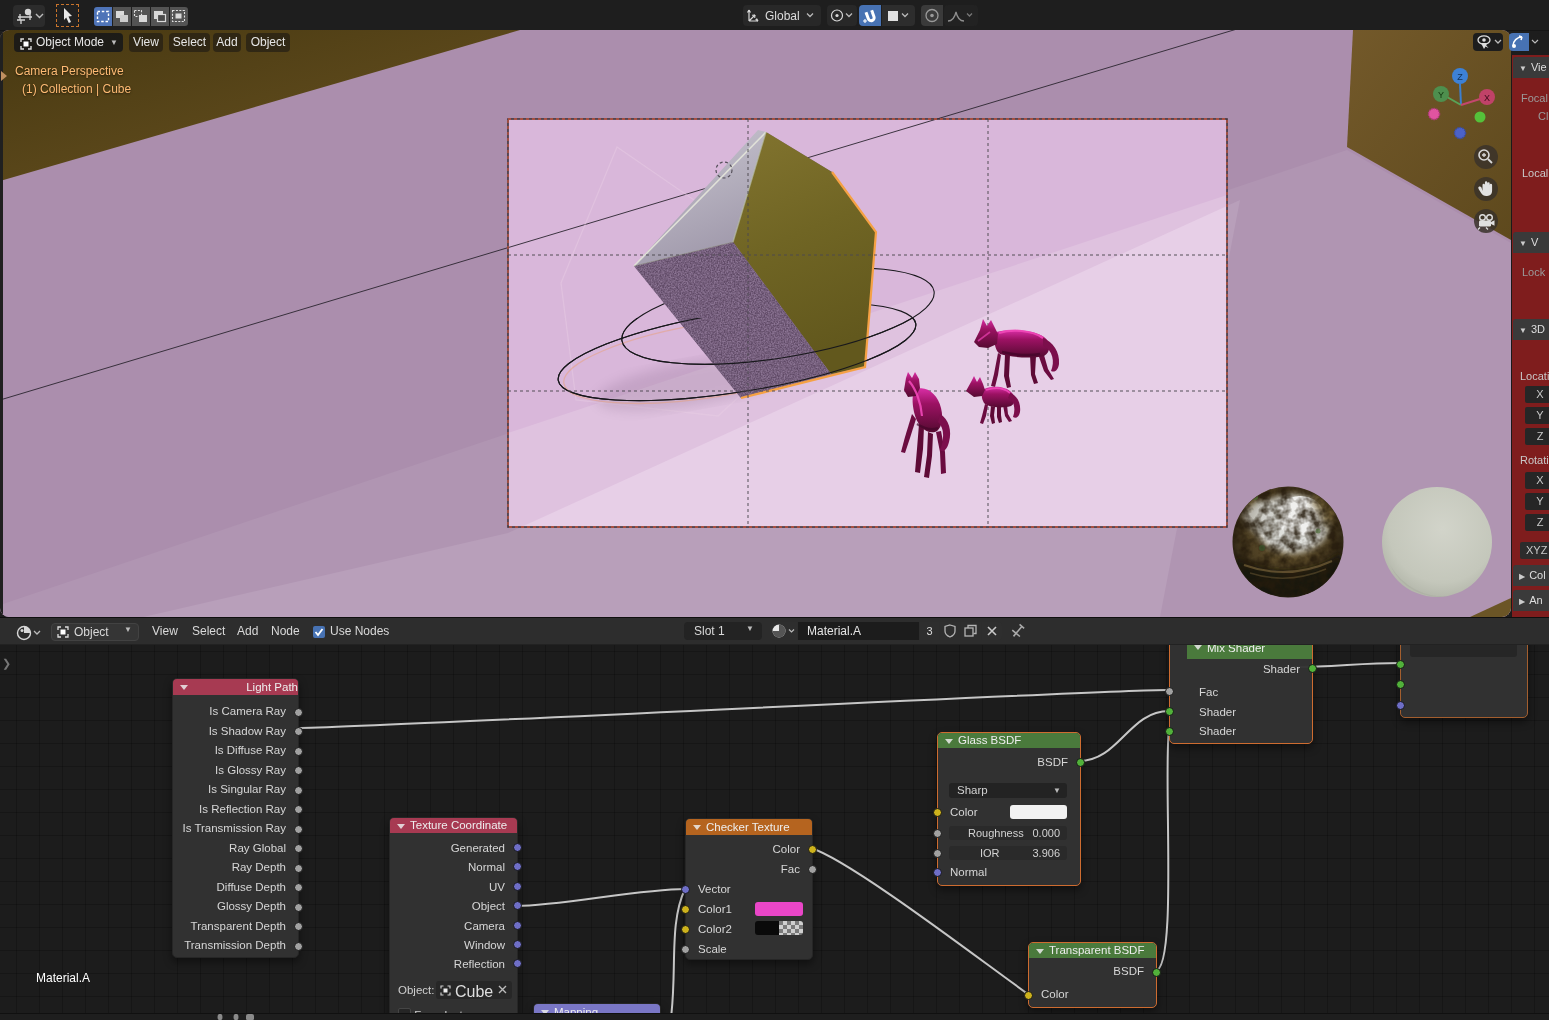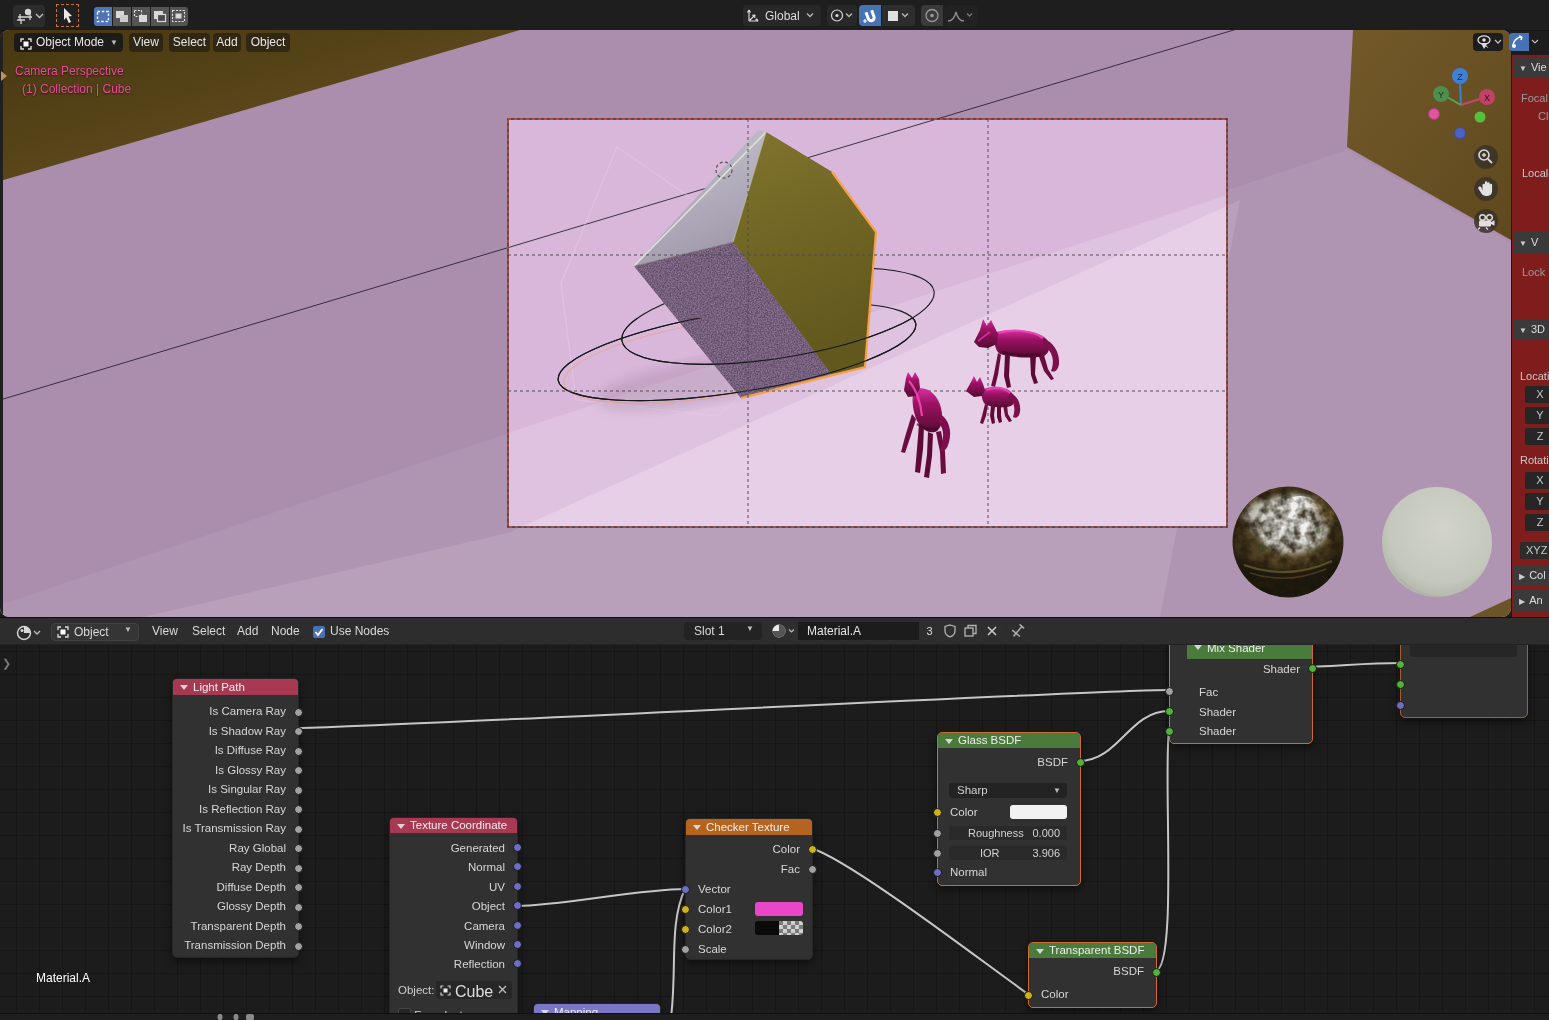--- a/index.html
+++ b/index.html
@@ -5,21 +5,21 @@
 html,body{margin:0;padding:0;width:1549px;height:1020px;overflow:hidden;background:#1d1d1d;font-family:"Liberation Sans",sans-serif;}
 #root{position:absolute;inset:0;width:1549px;height:1020px;}
 .abs{position:absolute;}
 
 #topbar{left:0;top:0;width:1549px;height:30px;background:#1e1e1e;border-bottom:1px solid #151515;}
 .tbtn{position:absolute;background:#2c2c2c;border-radius:4px;text-decoration:underline;}
 .toggle{position:absolute;top:7px;width:18px;height:19px;background:#545454;}
 
 #vp{left:0;top:30px;width:1511px;height:587px;overflow:hidden;border-radius:9px;}
 .menubtn{position:absolute;top:3px;height:19px;border-radius:4px;background:rgba(26,24,20,.6);color:#e6e6e6;font-size:12px;line-height:19px;padding:0 9px;}
-.vphud{position:absolute;color:#ec4899;font-size:12px;text-shadow:0 1px 2px rgba(0,0,0,.6);}
+.vphud{position:absolute;color:#fdba74;font-size:12px;text-shadow:0 1px 2px rgba(0,0,0,.6);}
 
 #sidebar{left:1511px;top:55px;width:38px;height:562px;background:#7f1d1d;border-left:1px solid #1a1a1a;overflow:hidden;color:#d4d4d4;font-size:11px;}
 .phead{position:absolute;left:1px;width:40px;height:21px;background:#3a3a3a;border-radius:3px 3px 0 0;color:#dedede;line-height:21px;}
 .slab{position:absolute;color:#9b9b9b;}
 .sbtn{position:absolute;left:13px;width:30px;height:17px;background:#262626;border-radius:2px;color:#c8c8c8;text-align:center;line-height:17px;}
 
 #shead{left:0;top:617px;width:1549px;height:26px;background:#2d2d2d;border-top:1px solid #0f0f0f;border-bottom:1px solid #222;color:#d9d9d9;font-size:12px;}
 .hmenu{position:absolute;top:5px;height:17px;line-height:17px;color:#d9d9d9;}
 
 #nodes{left:0;top:645px;width:1549px;height:369px;background:#1c1c1c;
@@ -489,21 +489,21 @@
 <path d="M516,261 C560,261 640,244 685,244"></path>
 <path d="M811,203 C852,216 988,321 1028,349"></path>
 <path d="M1079,116 C1119,116 1129,66 1169,66"></path>
 <path d="M1155,326 C1178,326 1163,130 1169,85"></path>
 <path d="M1294,22 C1334,22 1360,18 1400,18"></path>
 <path d="M670,380 C678,330 668,280 685,244"></path>
 </g>
 </svg>
 
 <div class="node" style="left:172px;top:33px;width:125px;height:278px;">
-<div class="nhead" style="background:#a73a52;">Light Path</div>
+<div class="nhead" style="background:#a73a52;text-align:right;">Light Path</div>
 <div style="padding-top:7px;line-height:19.5px;">
 <div class="nrow">Is Camera Ray</div>
 <div class="nrow">Is Shadow Ray</div>
 <div class="nrow">Is Diffuse Ray</div>
 <div class="nrow">Is Glossy Ray</div>
 <div class="nrow">Is Singular Ray</div>
 <div class="nrow">Is Reflection Ray</div>
 <div class="nrow">Is Transmission Ray</div>
 <div class="nrow">Ray Global</div>
 <div class="nrow">Ray Depth</div>

